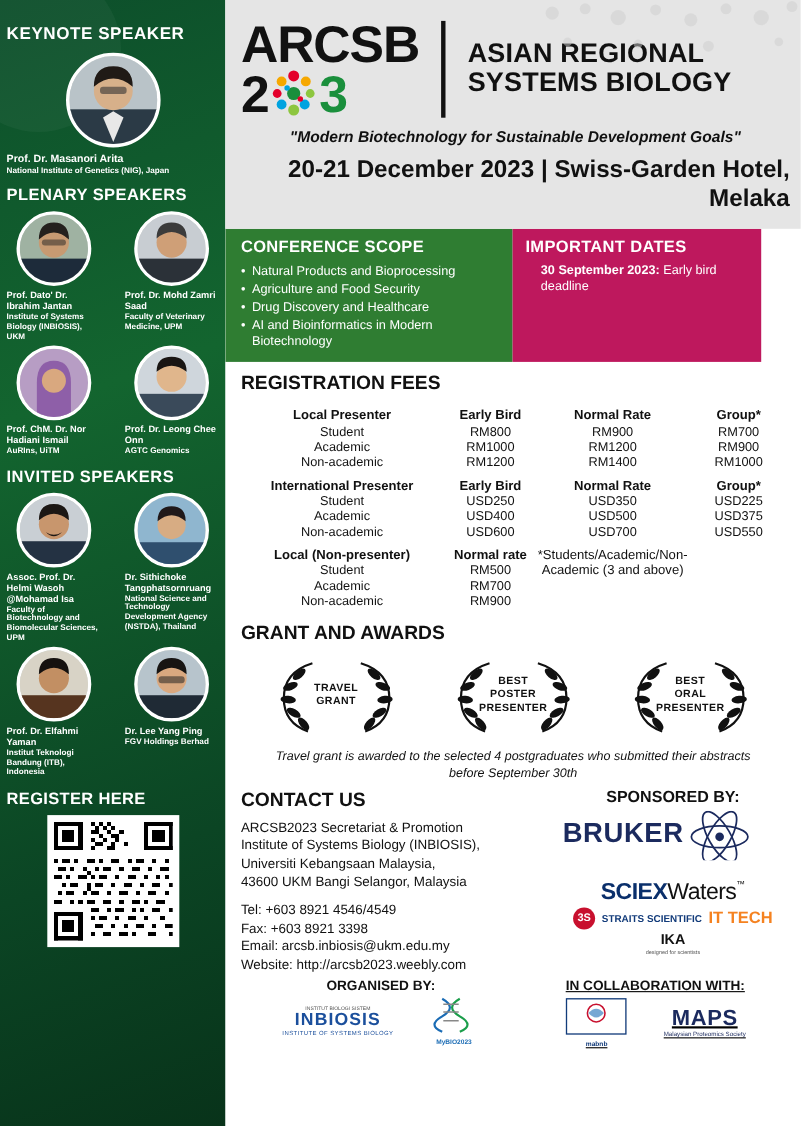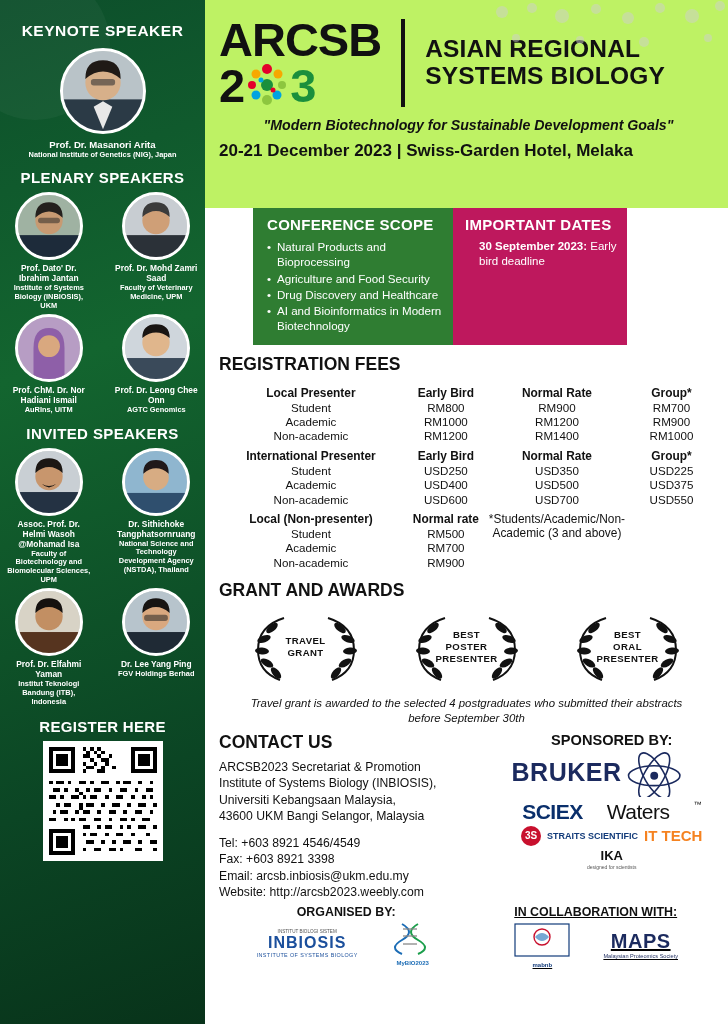--- a/index.html
+++ b/index.html
@@ -8,21 +8,21 @@
     font-family: "Liberation Sans", sans-serif;
     background: #ffffff;
     overflow: hidden;
   }
   .poster { position: relative; width: 728px; height: 1024px; display: flex; }
 
   
   .sidebar {
     width: 231px; height: 1024px;
     background: linear-gradient(160deg,#0d4f2b 0%, #13652f 35%, #0b4524 75%, #08331a 100%);
-    color: #fff; text-align: center;
+    color: #fff; text-align: left;
     padding: 10px 6px 0 6px;
     position: relative;
     overflow: hidden;
   }
   .sidebar:before {
     content:""; position:absolute; left:-40px; top:-30px; width:150px; height:150px;
     border-radius:50%; background: rgba(255,255,255,0.04);
   }
   .kw-title {
     font-size: 15.5px; font-weight: bold; letter-spacing: .5px;
@@ -56,21 +56,21 @@
     width: 120px; height: 120px; background:#fff; margin: 0 auto;
     padding: 6px;
   }
   .qr svg { display:block; }
 
   
   .content { width: 523px; height: 1024px; position: relative; background:#fff; }
 
   .header {
     position: relative; height: 208px; padding: 18px 10px 0 14px;
-    background: #bef264; overflow: hidden;
+    background: #e5e5e5; overflow: hidden;
   }
   .dots { position:absolute; right:0; top:0; width:240px; height:70px; opacity:.5;}
   .logo-row { display:flex; align-items:center; gap: 10px; }
   .arcsb-logo { line-height: .92; }
   .arcsb-text {
     font-size: 47px; font-weight: bold; letter-spacing: -1px; color:#111;
     font-family: "Liberation Sans", sans-serif;
   }
   .year-row { display:flex; align-items:flex-end; }
   .y2 { font-size: 47px; font-weight: bold; color:#111; letter-spacing:-1px;}
@@ -79,24 +79,24 @@
   .vbar { width: 4px; background: #111; height: 88px; margin: 0 10px; }
   .conf-title {
     font-size: 24.5px; font-weight: bold; color:#111; line-height: 1.08;
     letter-spacing: .2px;
   }
   .tagline {
     margin-top: 10px; font-size: 14.2px; font-style: italic; font-weight: bold;
     color:#111; text-align:center;
   }
   .datebar {
-    margin-top: 8px; font-size: 17px; font-weight: bold; color:#111; text-align:left;
-  }
-
-  .greenrow { display:flex; width:422px;padding-left:48px; }
+    margin-top: 8px; font-size: 22px; font-weight: bold; color:#111; text-align:right;
+  }
+
+  .greenrow { display:flex; width:487px; }
   .scope {
     width: 280px; background:#2f7d32; color:#fff; padding: 8px 10px 10px 14px;
   }
   .dates {
     width: 243px; background:#be185d; color:#fff; padding: 8px 10px 10px 12px;
   }
   .box-h { font-size: 15px; font-weight: bold; margin-bottom: 6px; letter-spacing:.3px;}
   .scope ul { list-style: none; }
   .scope li { font-size: 11.6px; line-height: 1.32; margin-bottom: 1px; padding-left: 10px; position: relative;}
   .scope li:before { content:"•"; position:absolute; left:0; }
@@ -679,21 +679,21 @@
             <g stroke="#1b2a5e" fill="none" stroke-width="1.6">
               <ellipse cx="150" cy="24" rx="26" ry="10"></ellipse>
               <ellipse cx="150" cy="24" rx="26" ry="10" transform="rotate(60 150 24)"></ellipse>
               <ellipse cx="150" cy="24" rx="26" ry="10" transform="rotate(120 150 24)"></ellipse>
             </g>
             <circle cx="150" cy="24" r="4" fill="#1b2a5e"></circle>
           </svg>
           <div class="bruker" style="position:absolute;left:6px;top:6px;">BRUKER</div>
         </div>
 
-        <div style="display:flex;align-items:center;justify-content:center;gap:24px;margin-top:2px;">
+        <div style="display:flex;align-items:center;justify-content:center;gap:0;margin-top:16px;">
           <span class="sciex">SCIEX</span>
           <span class="waters">Waters</span>
           <span style="font-size:8px;color:#111;align-self:flex-start;">™</span>
         </div>
 
         <div style="display:flex;align-items:center;justify-content:center;gap:6px;margin-top:2px;">
           <span class="s3">3S</span>
           <span class="straits">STRAITS SCIENTIFIC</span>
           <span class="ittech">IT TECH</span>
         </div>

